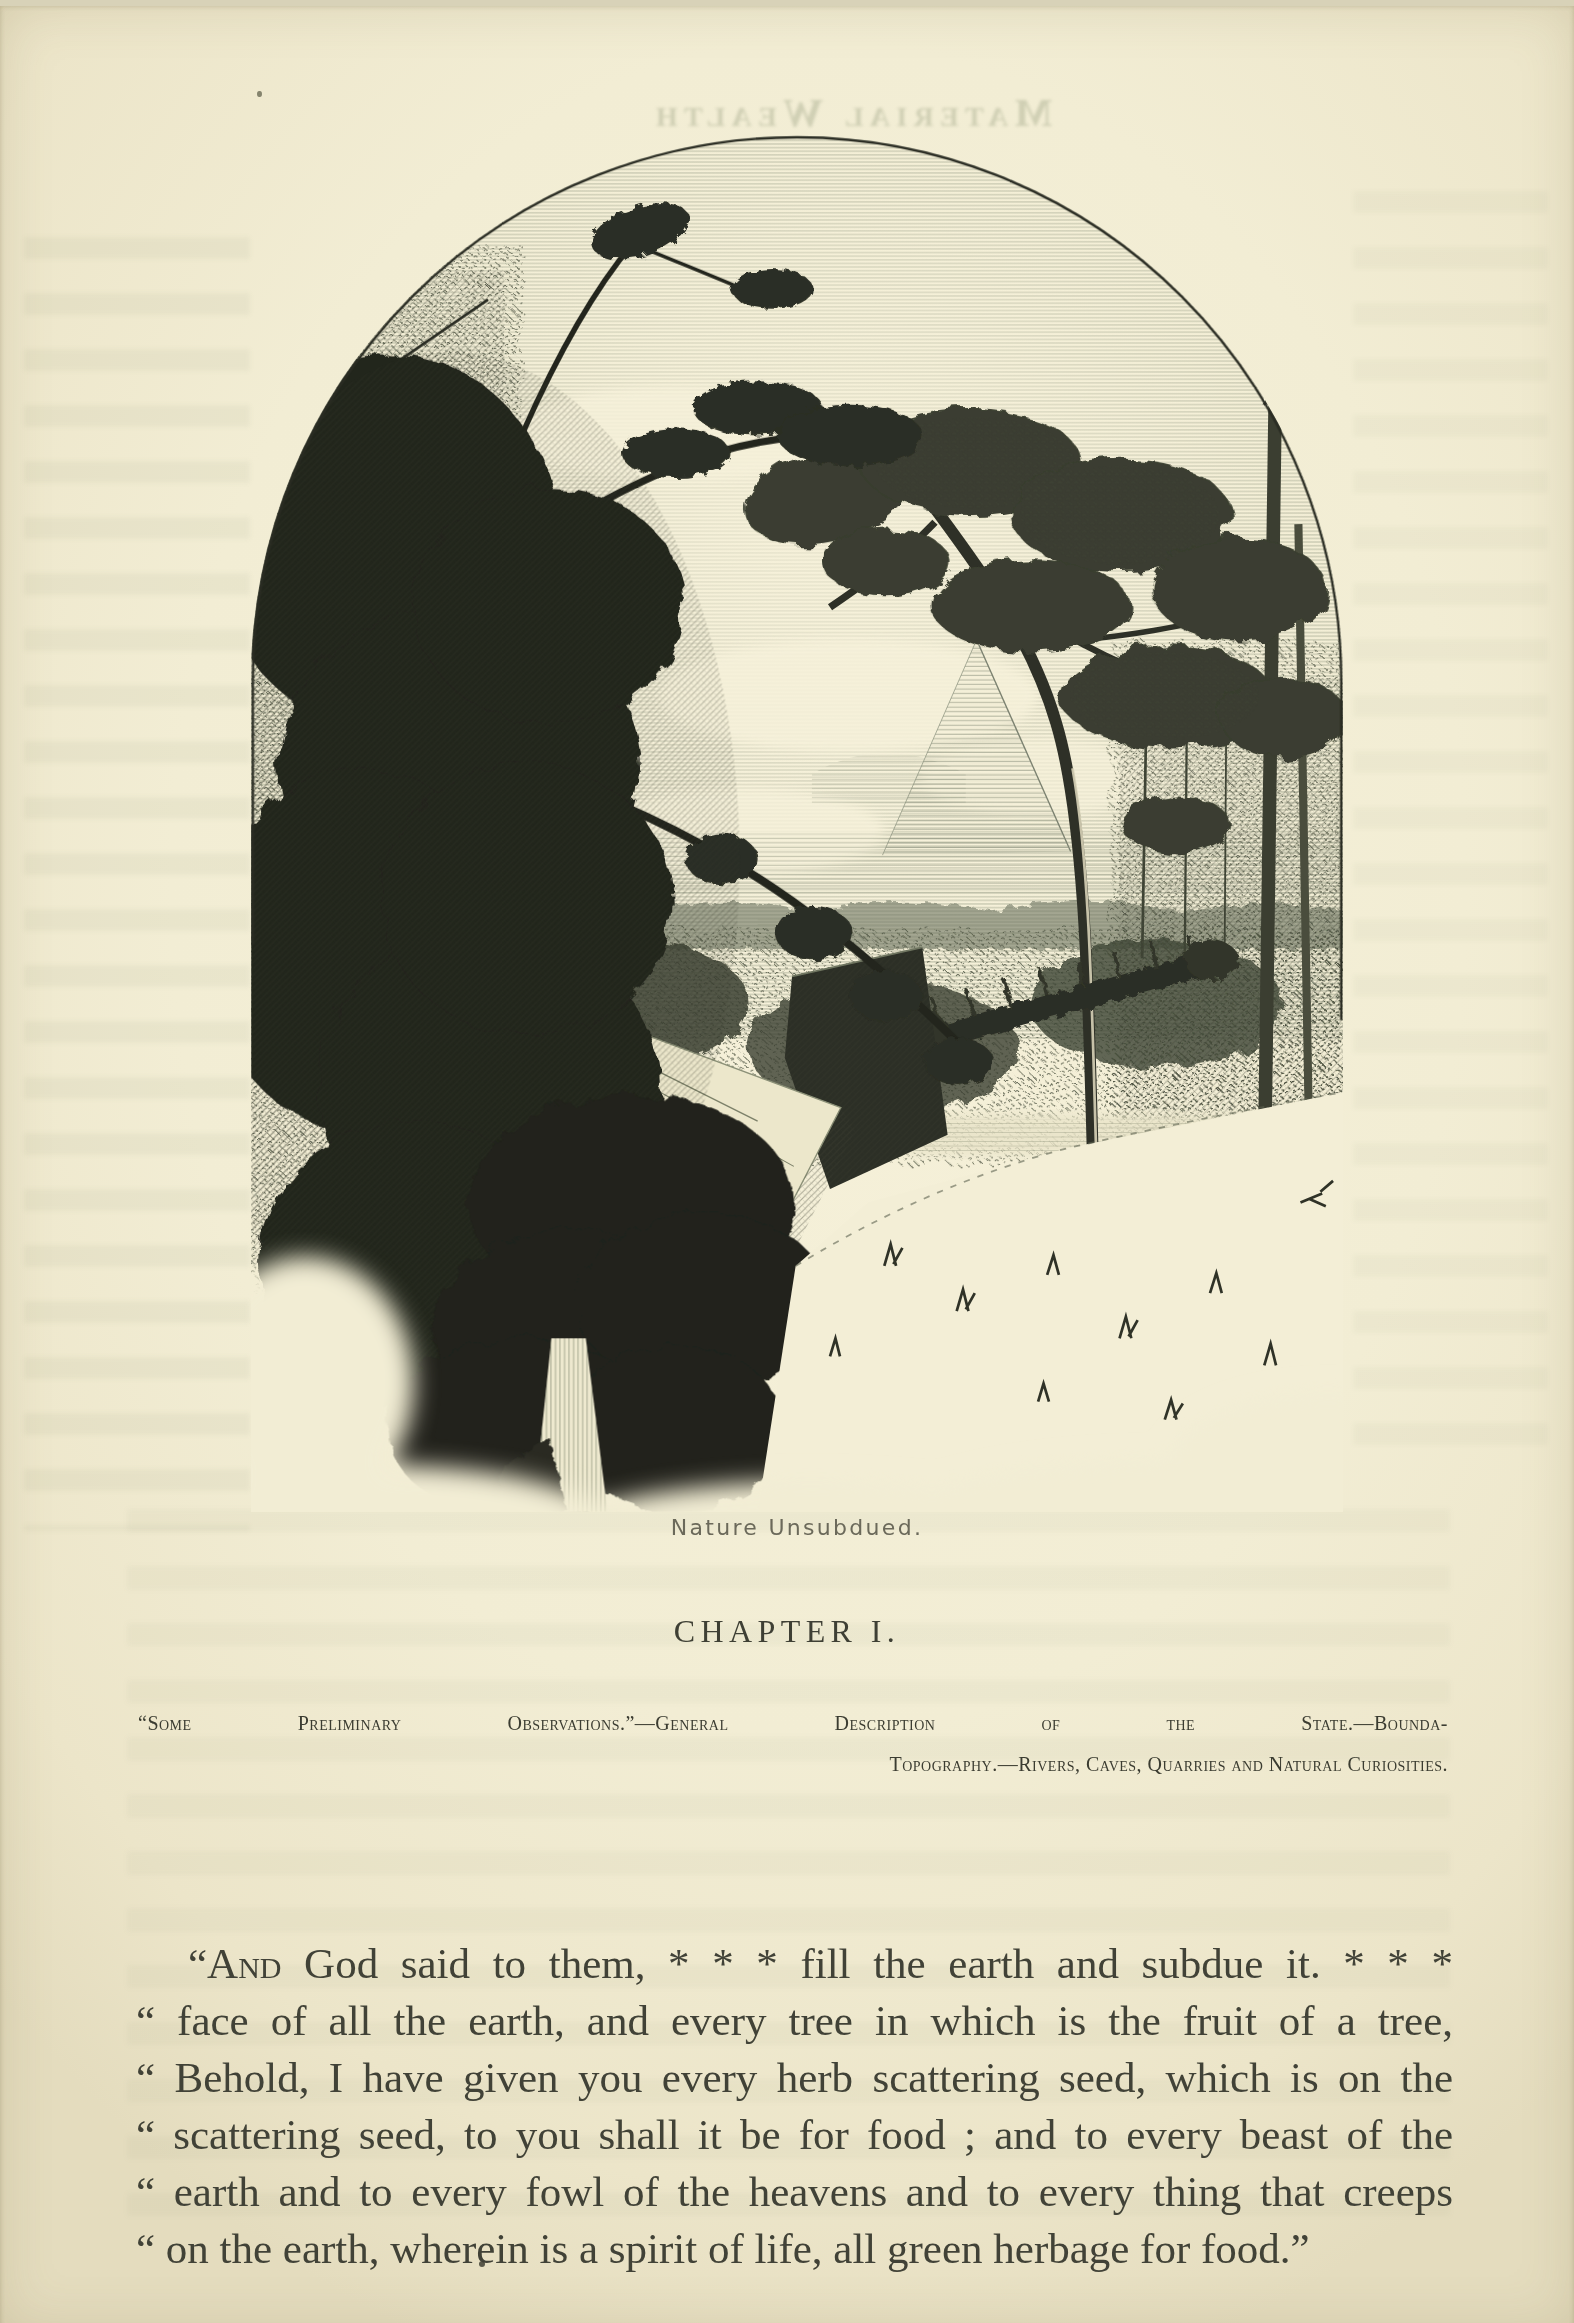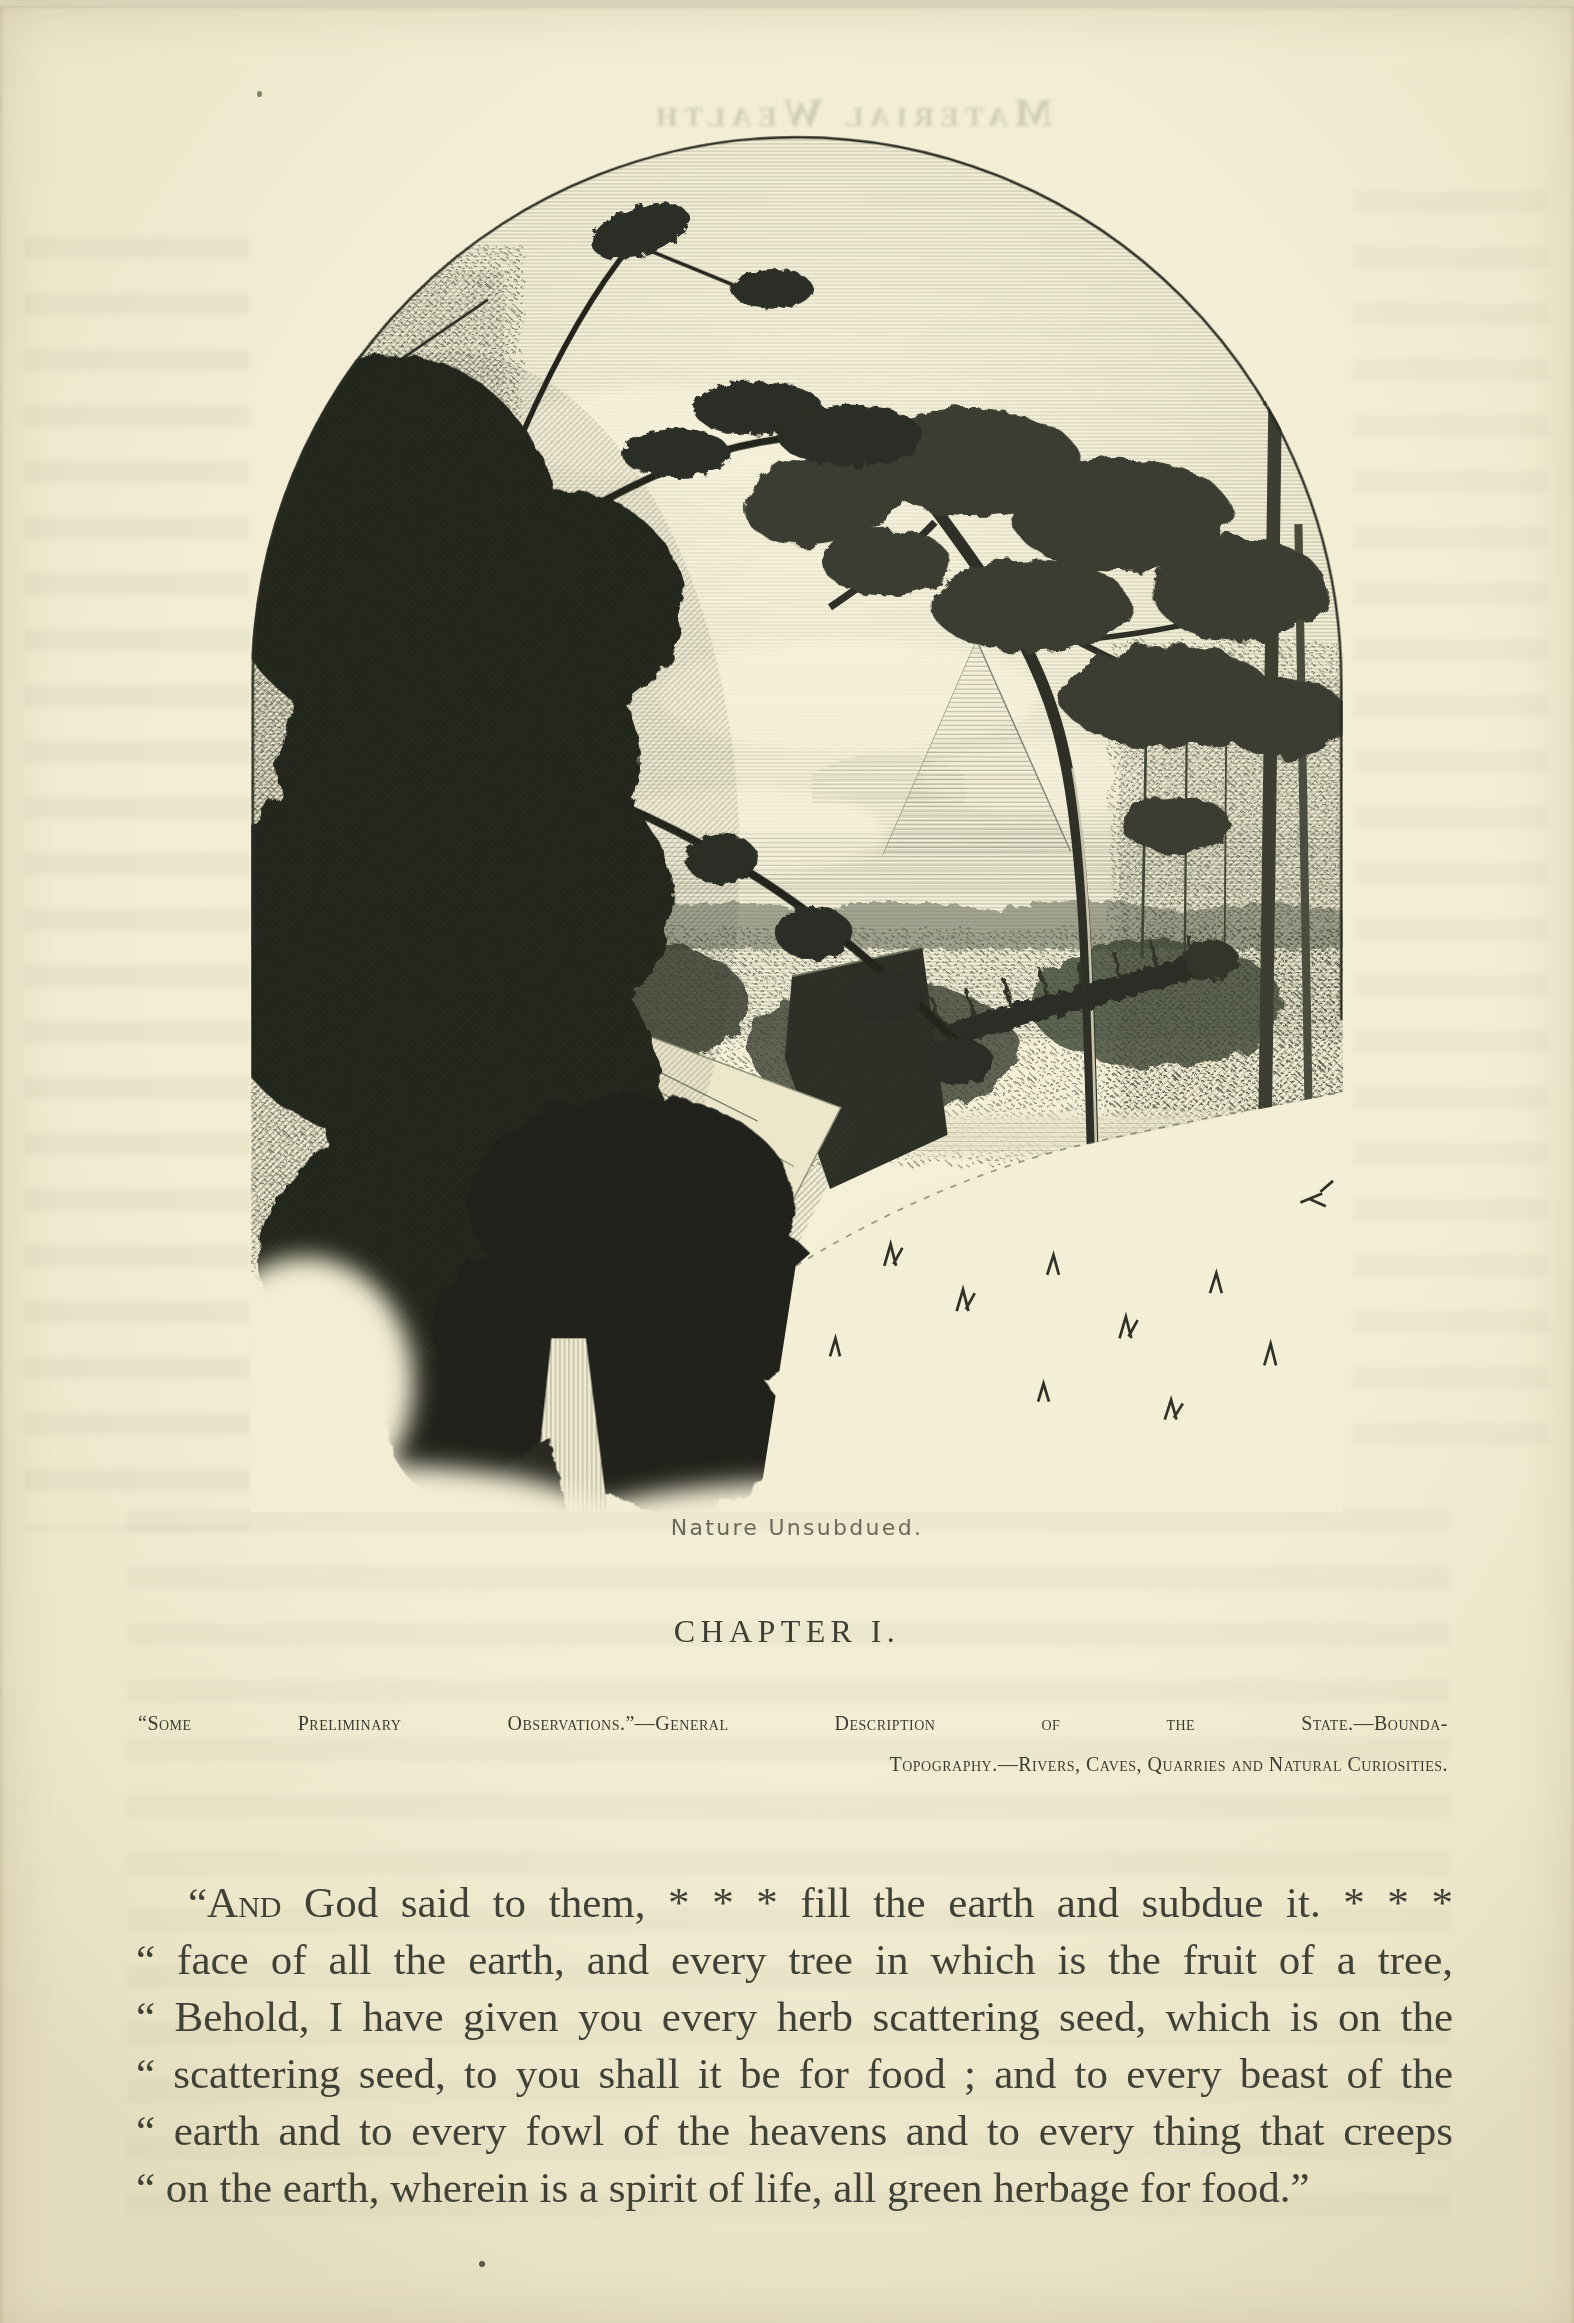--- a/index.html
+++ b/index.html
@@ -61,21 +61,21 @@
   .synopsis{
     position:absolute;z-index:2;left:138px;top:1697px;width:1310px;
     font-size:20px;line-height:41px;
     font-variant:small-caps;letter-spacing:0.5px;
     color:#3b3c31;
   }
   .syn-line{margin:0;padding-left:80px;text-align:right;}
   .syn-line.first{padding-left:0;}
   .just{text-align:justify;text-align-last:justify;}
   .bodytext{
-    position:absolute;z-index:2;left:136px;top:1868px;width:1317px;
+    position:absolute;z-index:2;left:136px;top:1929px;width:1317px;
     font-size:43px;line-height:57px;color:#41423 7;color:#414237;
   }
   .b-line{margin:0;}
   .b-line.first{text-indent:52px;}
   .sc{font-variant:small-caps;}
   .ink-dot{
     position:absolute;z-index:2;left:479px;top:2255px;width:6.3px;height:6.3px;
     border-radius:50%;background:#3f4034;opacity:.85;
   }
   .speck{

